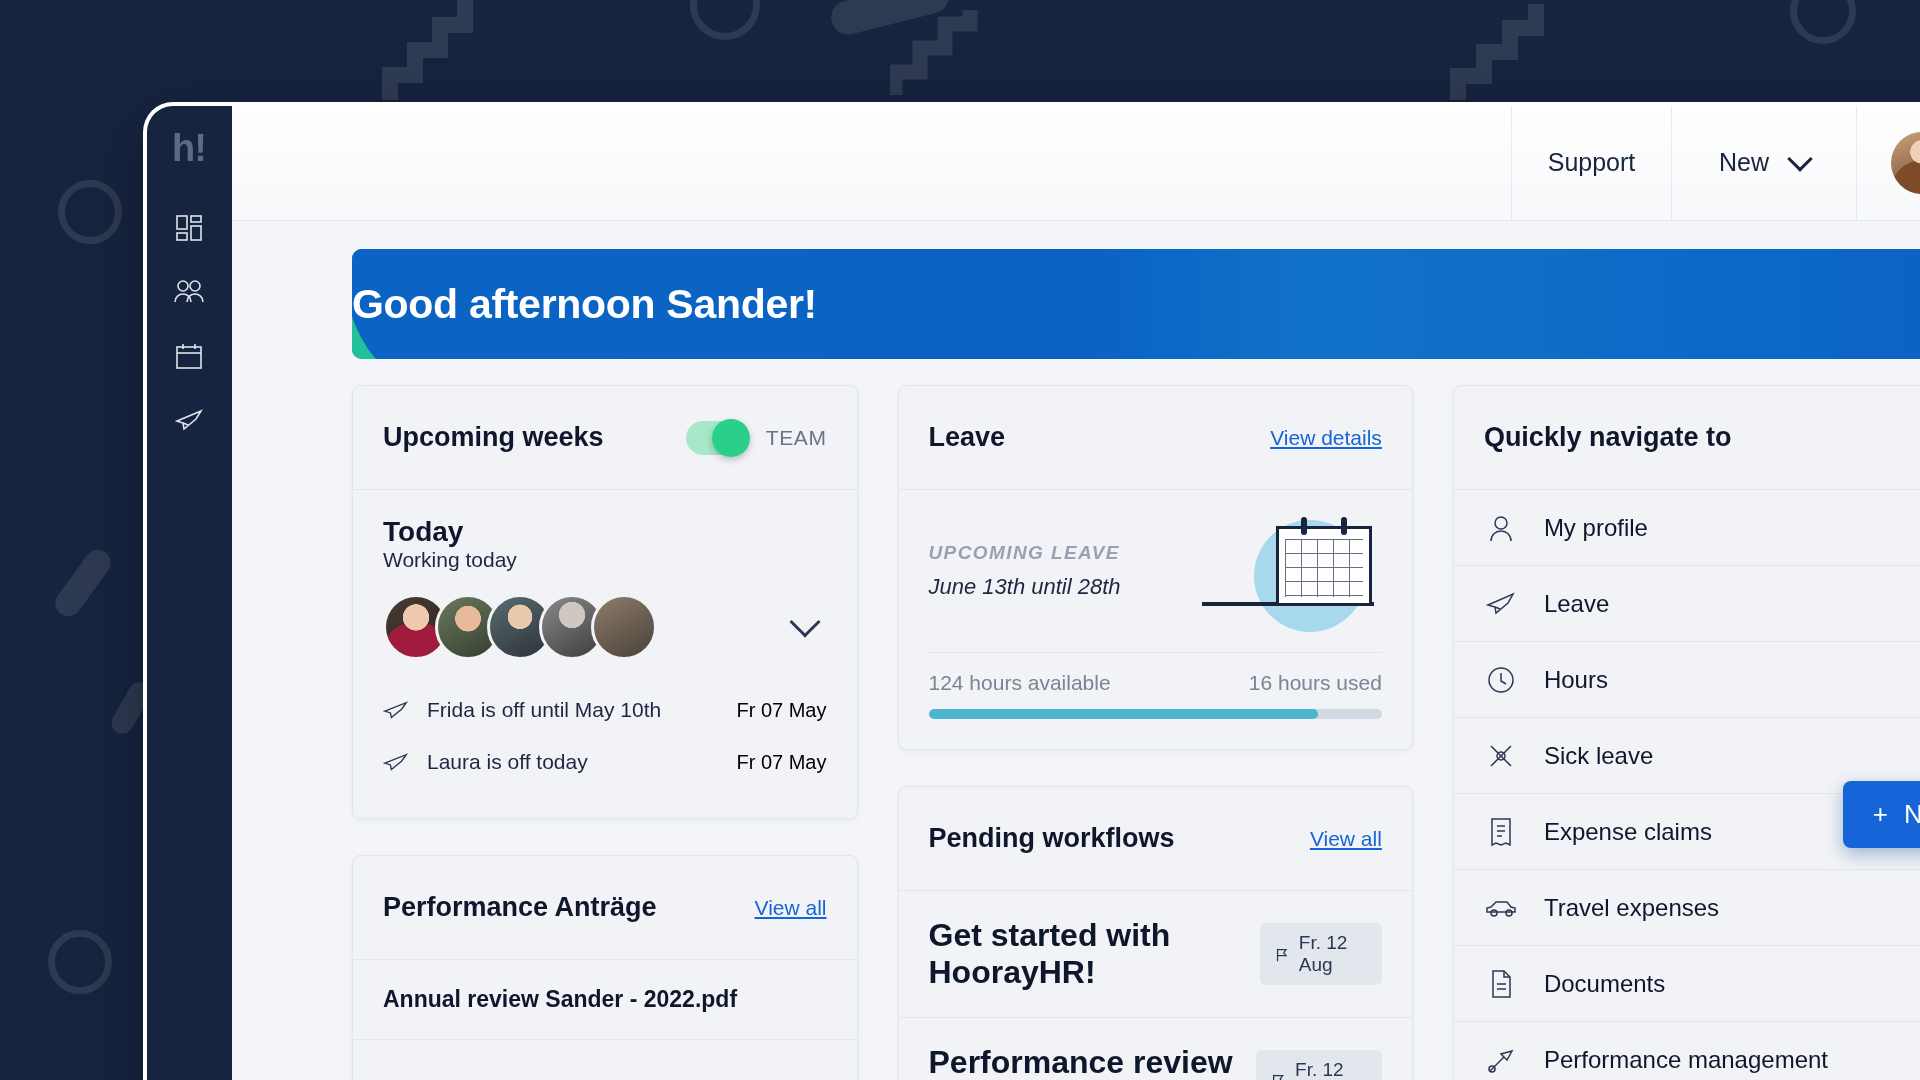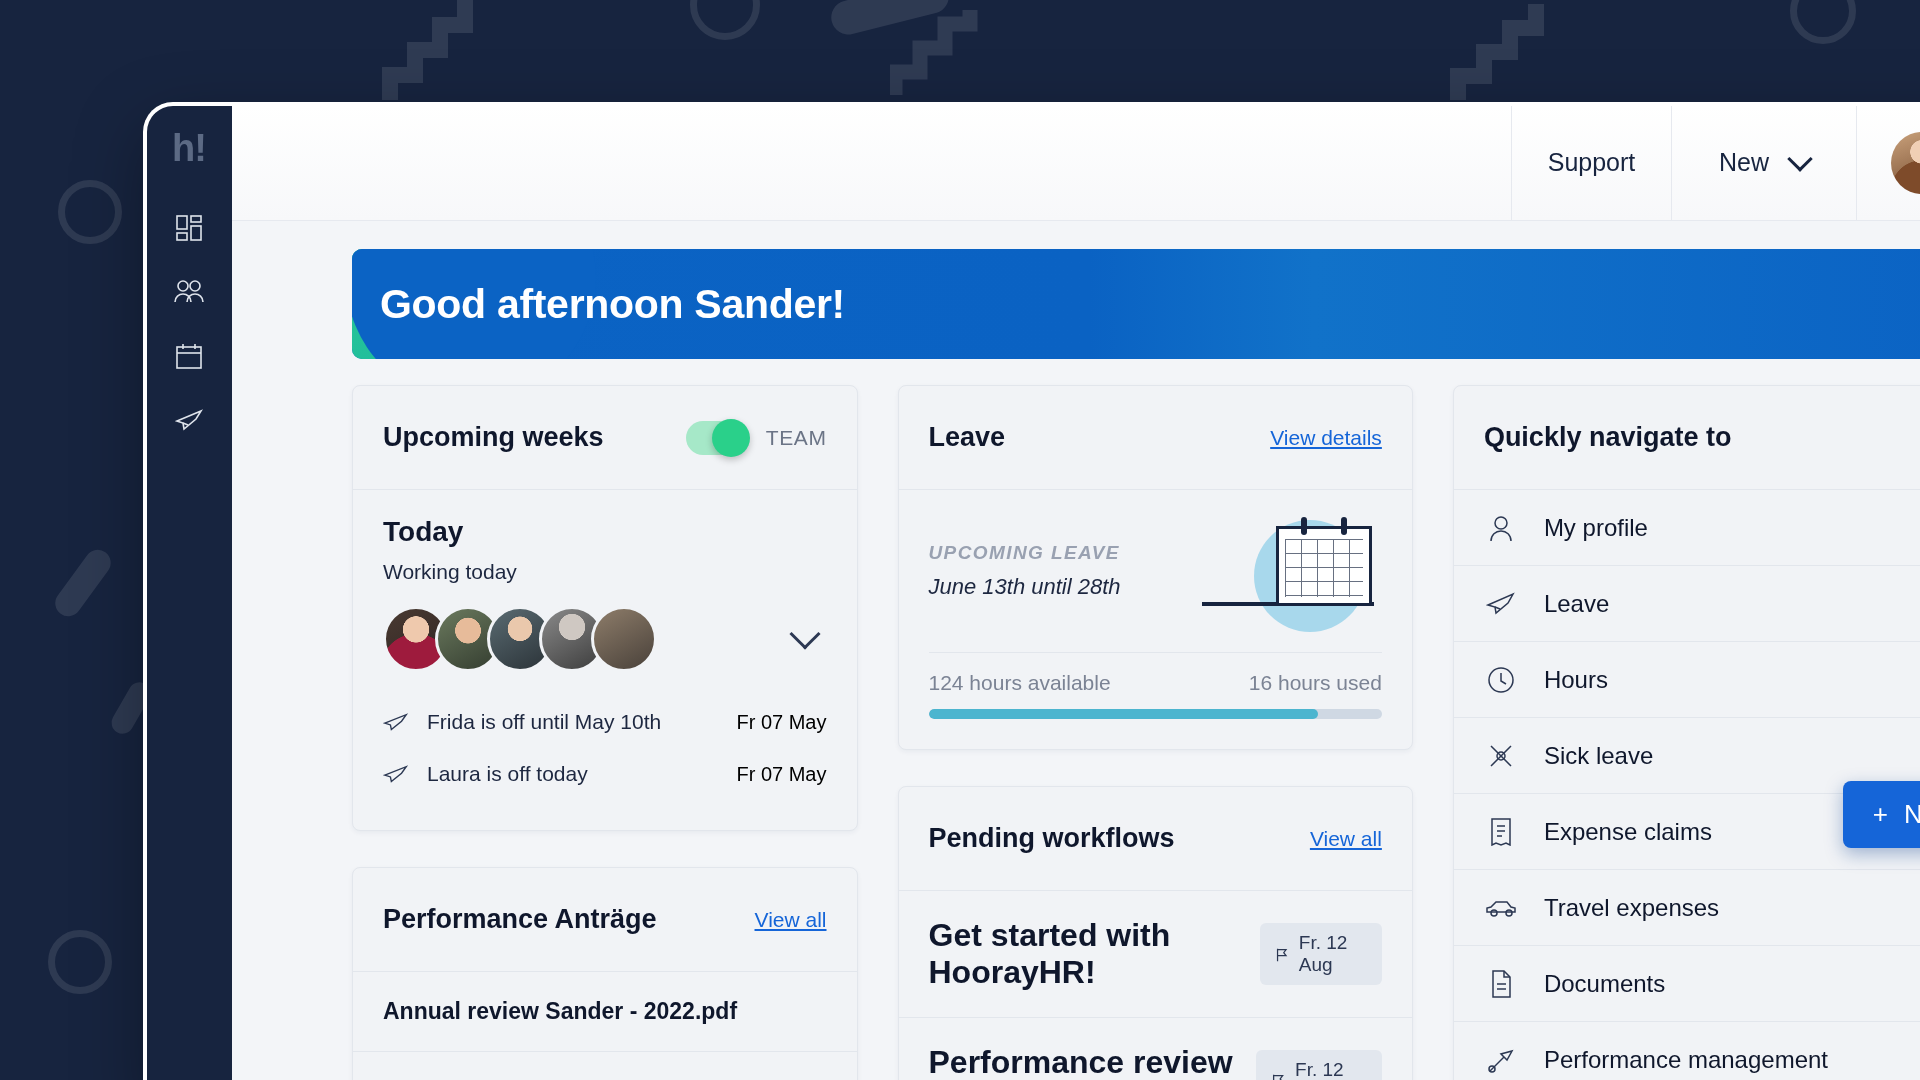--- a/index.html
+++ b/index.html
@@ -108,21 +108,21 @@
     width: 218px; height: 218px; border-radius: 50%;
     background: linear-gradient(135deg,#2fd18c,#16b0a8);
   }
   .greet-blob-b {
     position: absolute; left: -6px; top: -96px;
     width: 250px; height: 250px; border-radius: 50%;
     background: #0b63c4;
   }
   .greet-text {
     position: relative; z-index: 2;
-    color: #fff; font-size: 41px; font-weight: bold; padding-left: 28px;
+    color: #fff; font-size: 41px; font-weight: bold; 
     letter-spacing: -.3px;
   }
 
   
   .cards {
     display: flex; gap: 40px; margin-top: 26px; align-items: flex-start;
   }
   .col { display: flex; flex-direction: column; gap: 36px; }
   .col-a { width: 512px; }
   .col-b { width: 522px; }
@@ -151,21 +151,21 @@
   .toggle .knob {
     position: absolute; right: -2px; top: -2px;
     width: 38px; height: 38px; border-radius: 50%;
     background: #2ad08a; box-shadow: 0 3px 7px rgba(0,0,0,.22);
   }
   .toggle-label { font-size: 21px; color: #6b7486; letter-spacing: .6px; }
 
   .card-body { padding: 26px 30px 30px; }
 
   .today-title { font-size: 28px; font-weight: bold; color: #0f172c; }
-  .today-sub { font-size: 21px; color: #1d2740; margin-top: 12px; }
+  .today-sub { font-size: 21px; color: #1d2740; }
 
   .avatar-row { display: flex; align-items: center; margin-top: 22px; position: relative; }
   .av {
     width: 66px; height: 66px; border-radius: 50%;
     border: 3px solid #f1f3f6; margin-left: -14px;
     background-size: cover;
   }
   .av:first-child { margin-left: 0; }
   .av1 { background:
       radial-gradient(circle at 50% 34%, #efc9ad 0 26%, transparent 27%),

